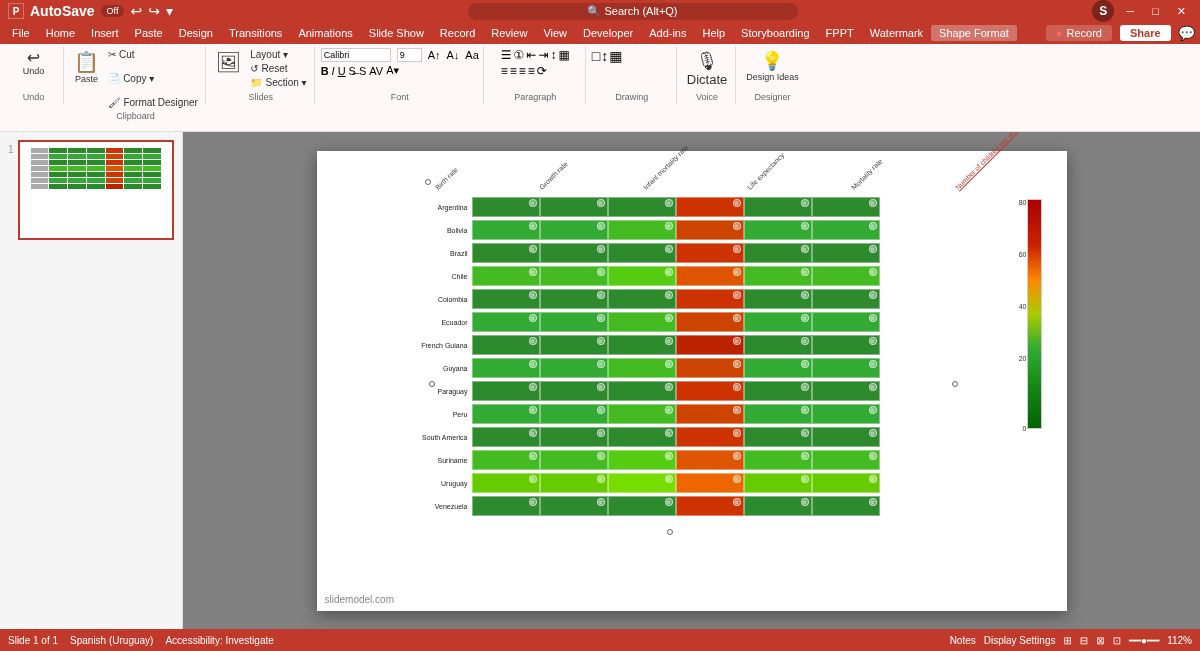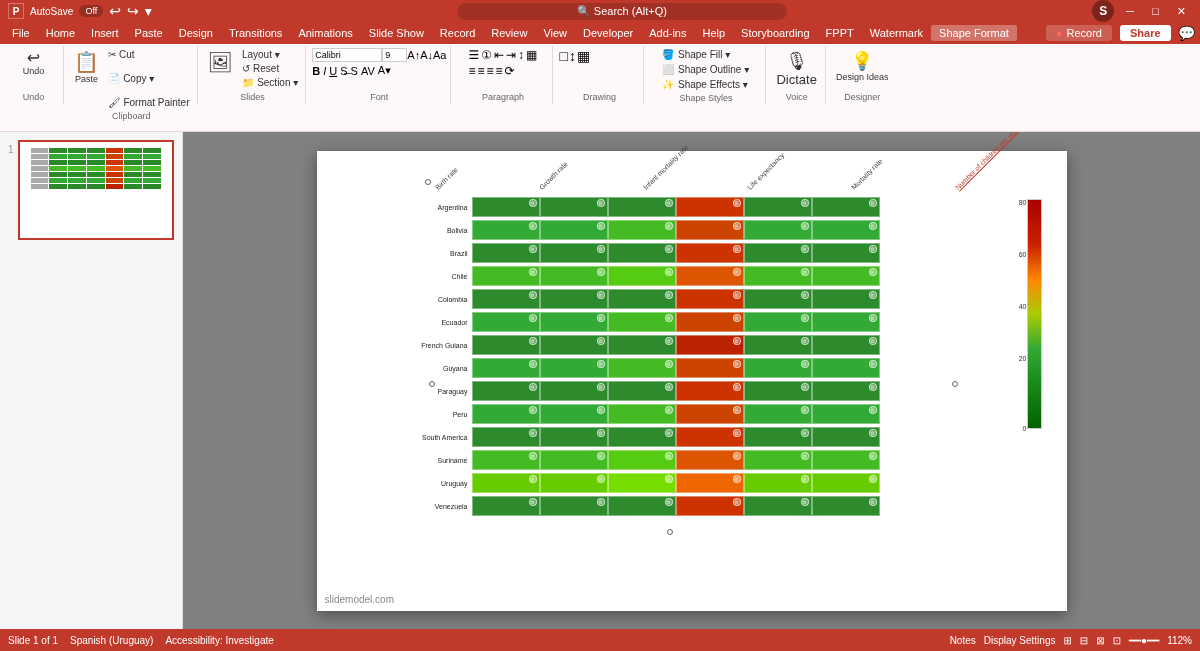--- a/index.html
+++ b/index.html
@@ -138,21 +138,21 @@
     }
   </style>
 </head>
 <body>
 
 <div class="title-bar">
   <div class="title-bar-left">
     <div style="width:16px;height:16px;background:#c0392b;border:1px solid rgba(255,255,255,0.3);display:flex;align-items:center;justify-content:center;">
       <span style="color:white;font-size:10px;font-weight:bold;">P</span>
     </div>
-    <span style="font-size:10px;">AutoSave</span>
+    <span style="font-size:14px;font-weight:bold;">AutoSave</span>
     <div style="background:rgba(0,0,0,0.2);border-radius:10px;padding:1px 6px;font-size:9px;display:flex;align-items:center;gap:3px;">
       <span>Off</span>
     </div>
     <span style="font-size:14px;cursor:pointer;">↩</span>
     <span style="font-size:14px;cursor:pointer;">↪</span>
     <span style="font-size:14px;">▾</span>
   </div>
   <div class="title-bar-center">
     <span style="display:flex;align-items:center;justify-content:center;gap:8px;">
       <span style="background:rgba(0,0,0,0.15);border-radius:12px;padding:2px 120px;font-size:11px;">🔍 Search (Alt+Q)</span>
@@ -210,41 +210,41 @@
 
     <div class="ribbon-group">
       <div class="ribbon-group-inner">
         <div class="ribbon-btn" style="flex-direction:column;align-items:center;">
           <div style="font-size:20px;">📋</div>
           <div style="font-size:9px;">Paste</div>
         </div>
         <div style="display:flex;flex-direction:column;gap:11px;">
           <div class="ribbon-btn ribbon-btn-small">✂ Cut</div>
           <div class="ribbon-btn ribbon-btn-small">📄 Copy ▾</div>
-          <div class="ribbon-btn ribbon-btn-small">🖌 Format Painter</div>
+          <div class="ribbon-btn ribbon-btn-small">🖌 Format Designer</div>
         </div>
       </div>
       <div class="ribbon-group-label">Clipboard</div>
     </div>
 
     <div class="ribbon-group">
       <div class="ribbon-group-inner">
         <div class="ribbon-btn" style="font-size:20px;">🖼</div>
         <div style="display:flex;flex-direction:column;gap:1px;">
           <div class="ribbon-btn ribbon-btn-small">Layout ▾</div>
           <div class="ribbon-btn ribbon-btn-small">↺ Reset</div>
           <div class="ribbon-btn ribbon-btn-small">📁 Section ▾</div>
         </div>
       </div>
       <div class="ribbon-group-label">Slides</div>
     </div>
 
     <div class="ribbon-group" style="min-width:120px;">
       <div class="ribbon-group-inner" style="flex-direction:column;gap:2px;">
-        <div style="display:flex;gap:0;align-items:center;">
+        <div style="display:flex;gap:6px;align-items:center;">
           <input type="text" value="Calibri" style="width: 70px; font-size: 9px; border: 1px solid rgb(204, 204, 204); padding: 1px 2px;">
           <input type="text" value="9" style="width: 25px; font-size: 9px; border: 1px solid rgb(204, 204, 204); padding: 1px 2px;">
           <span style="font-size:11px;cursor:pointer;">A↑</span>
           <span style="font-size:11px;cursor:pointer;">A↓</span>
           <span style="font-size:11px;cursor:pointer;">Aa</span>
         </div>
         <div style="display:flex;gap:3px;align-items:center;">
           <button style="font-weight:bold;border:none;background:transparent;cursor:pointer;font-size:11px;">B</button>
           <button style="font-style:italic;border:none;background:transparent;cursor:pointer;font-size:11px;">I</button>
           <button style="text-decoration:underline;border:none;background:transparent;cursor:pointer;font-size:11px;">U</button>
@@ -282,28 +282,20 @@
       <div class="ribbon-group-inner">
         <div style="display:flex;flex-wrap:wrap;gap:1px;width:80px;">
           <span style="font-size:14px;cursor:pointer;">□</span>
           <span style="font-size:14px;cursor:pointer;">↕</span>
           <span style="font-size:14px;cursor:pointer;">▦</span>
         </div>
       </div>
       <div class="ribbon-group-label">Drawing</div>
     </div>
 
-    <div class="ribbon-group" style="min-width:120px;">
-      <div class="ribbon-group-inner" style="flex-direction:column;gap:2px;">
-        <div class="ribbon-btn ribbon-btn-small">🪣 Shape Fill ▾</div>
-        <div class="ribbon-btn ribbon-btn-small">⬜ Shape Outline ▾</div>
-        <div class="ribbon-btn ribbon-btn-small">✨ Shape Effects ▾</div>
-      </div>
-      <div class="ribbon-group-label">Shape Styles</div>
-    </div>
 
 
     <div class="ribbon-group" style="min-width:50px;">
       <div class="ribbon-group-inner">
         <div class="ribbon-btn">
           <div style="font-size:18px;">🎙</div>
           <div style="font-size:13px;">Dictate</div>
         </div>
       </div>
       <div class="ribbon-group-label">Voice</div>

